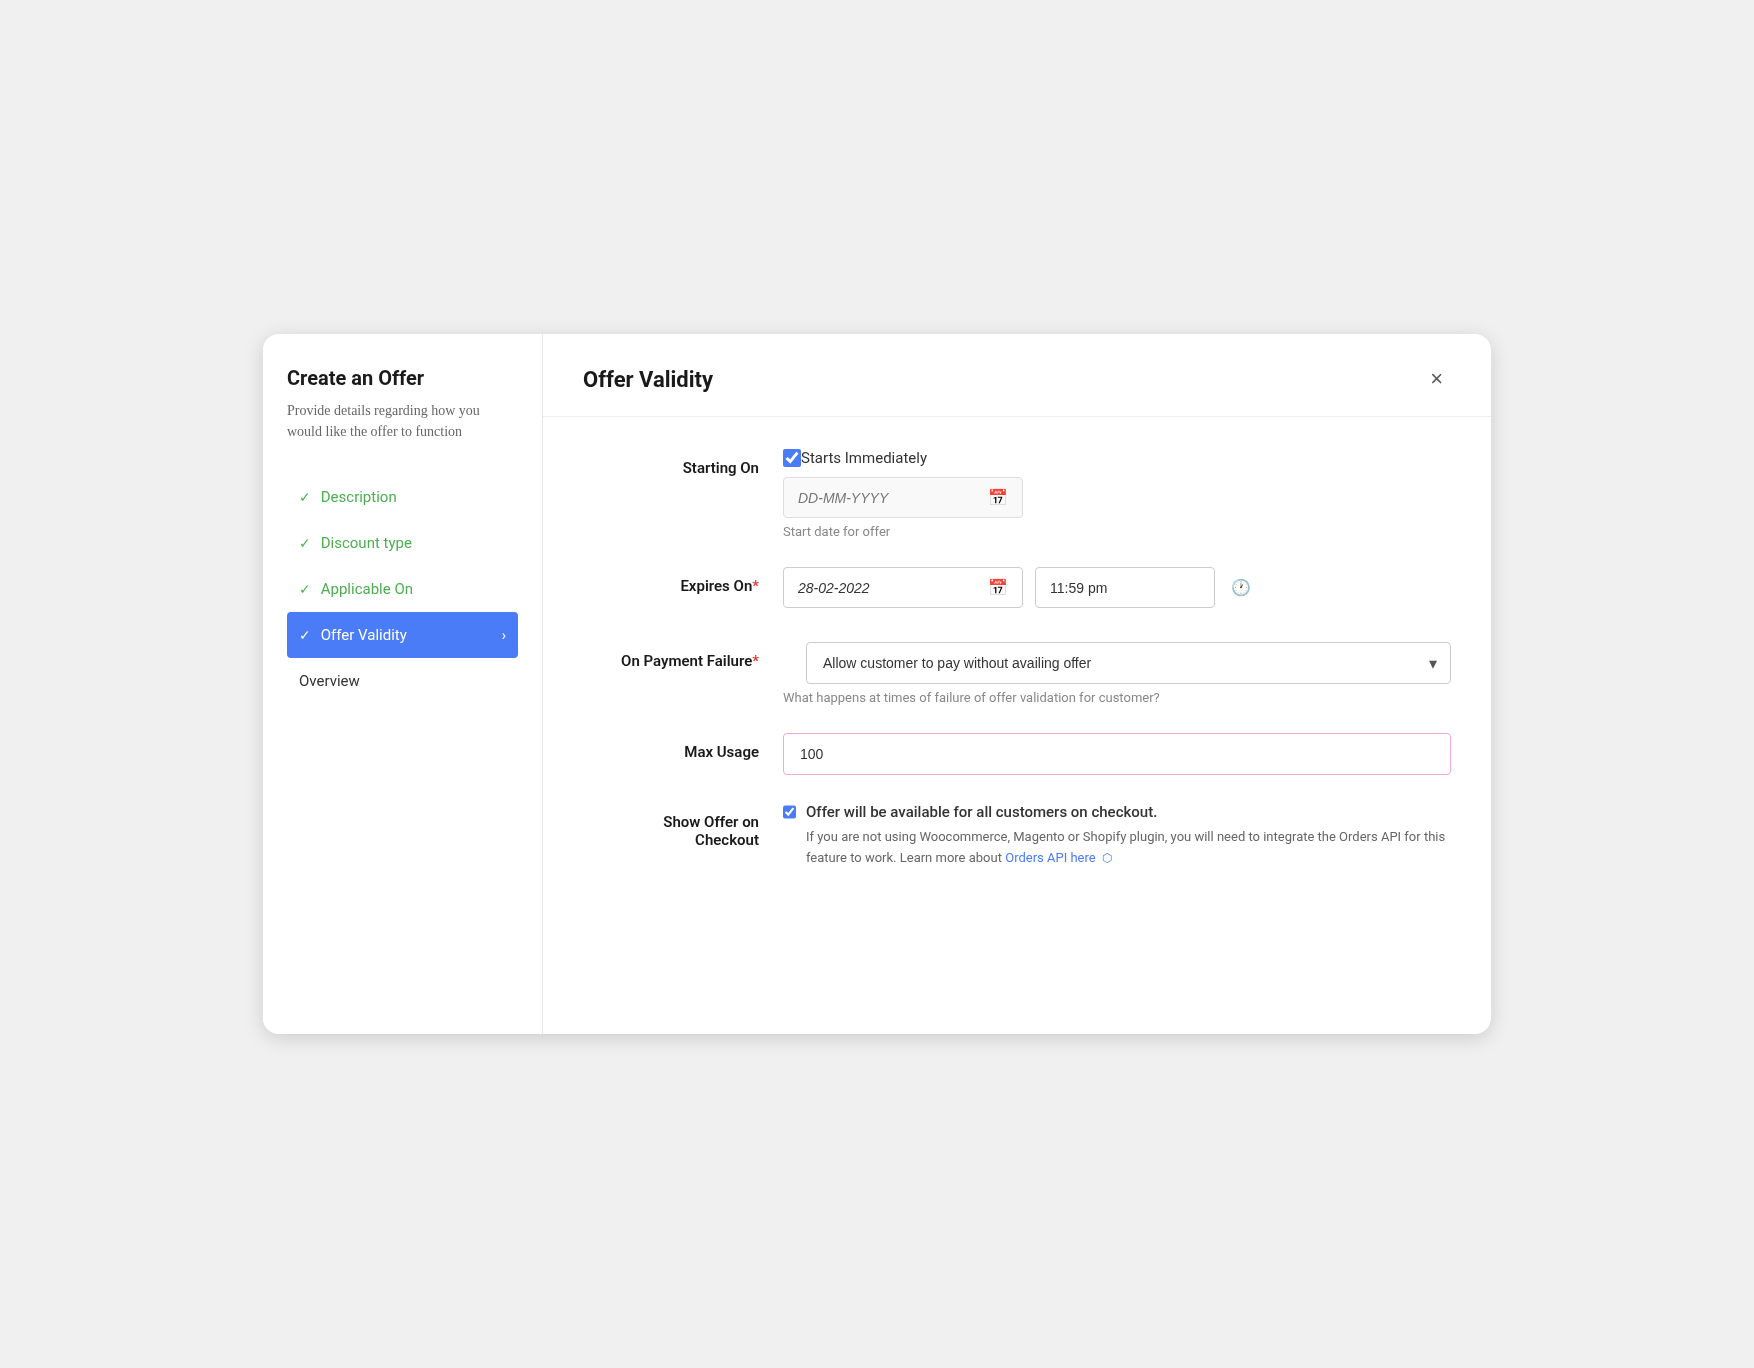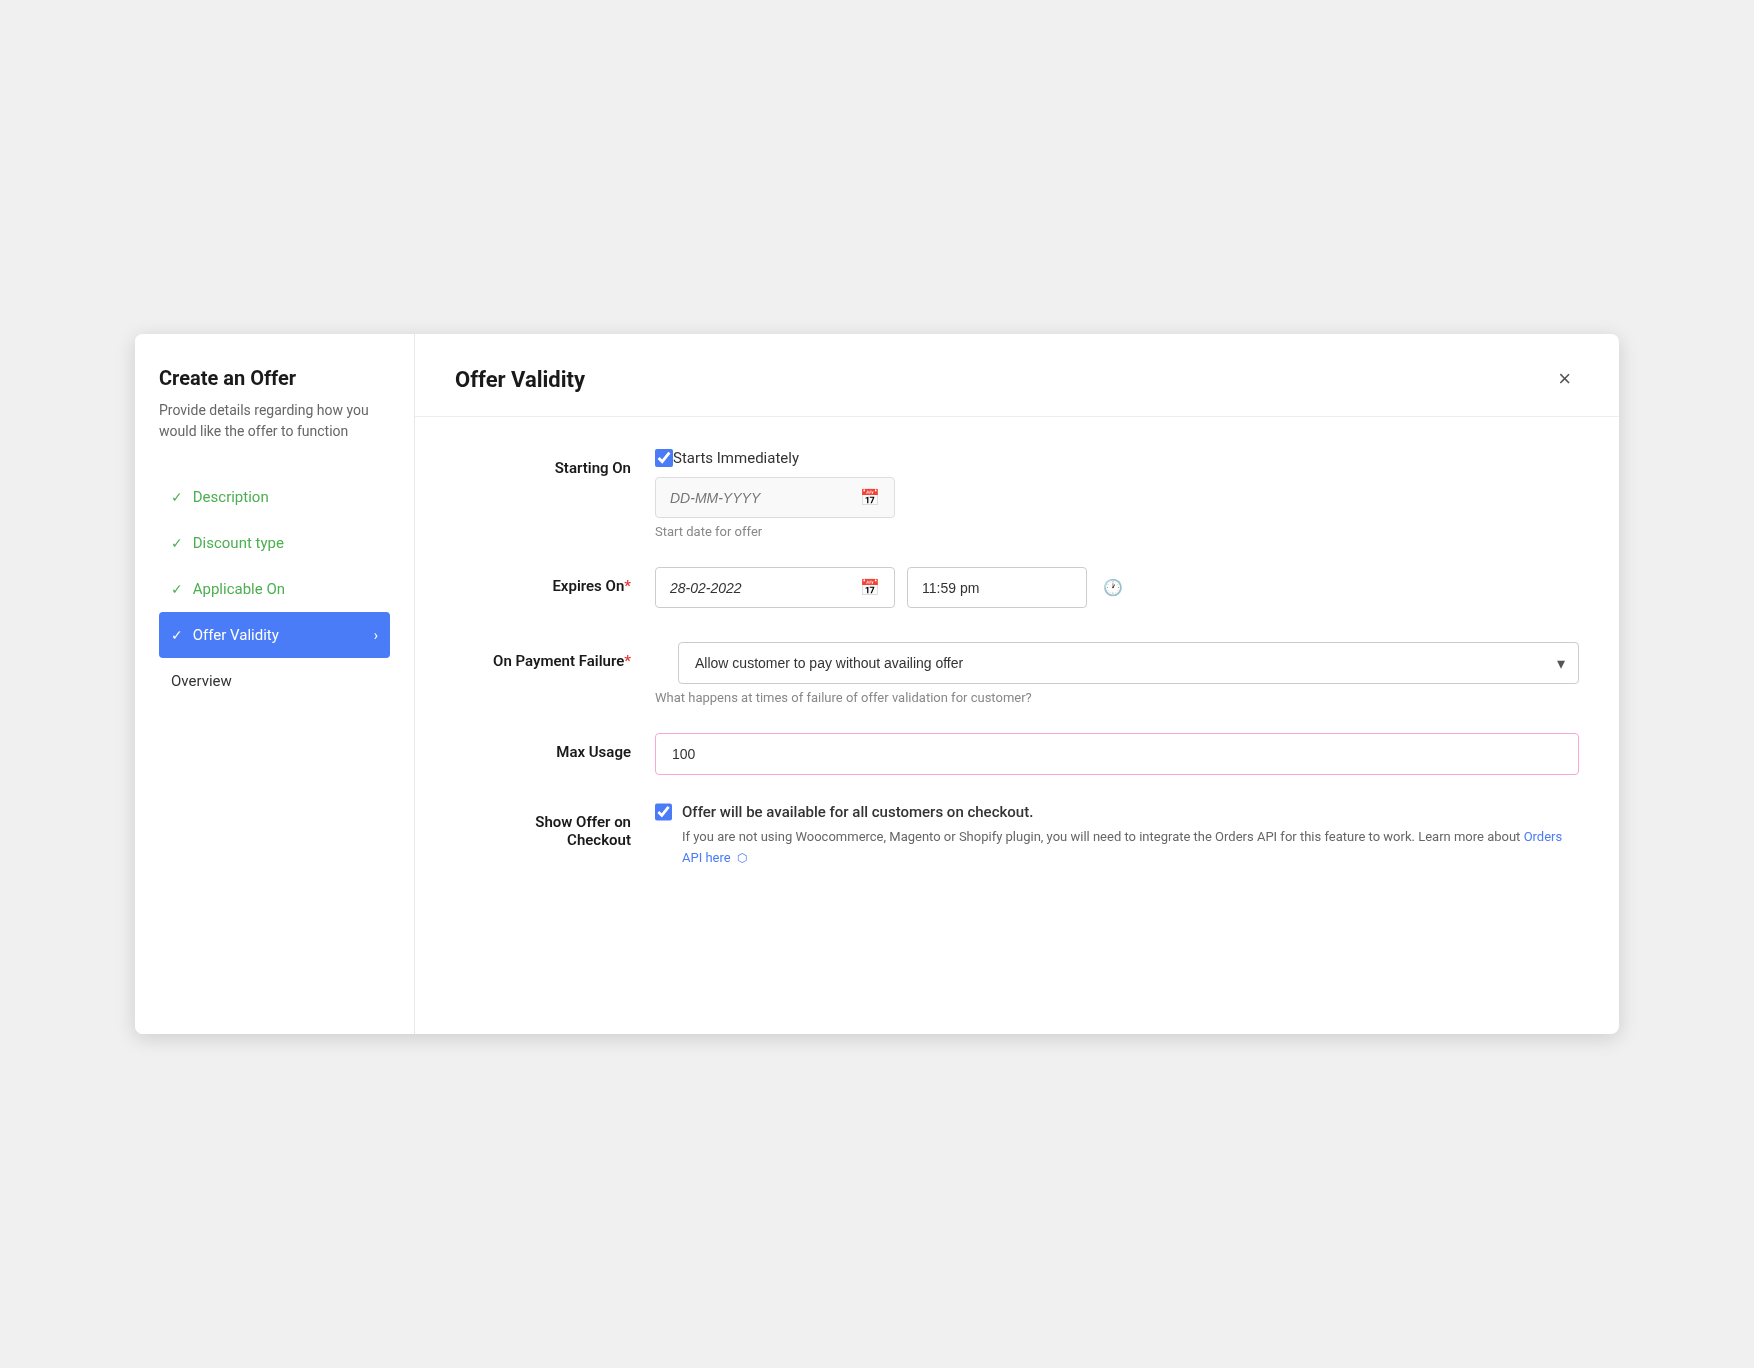--- a/index.html
+++ b/index.html
@@ -5,23 +5,23 @@
     * { box-sizing: border-box; margin: 0; padding: 0; }
     body {
       font-family: -apple-system, BlinkMacSystemFont, 'Segoe UI', Roboto, sans-serif;
       background: #f0f0f0;
       display: flex;
       justify-content: center;
       align-items: center;
       min-height: 100vh;
     }
     .modal-wrapper {
-      width: 1484px;
-      background: #fff;
-      border-radius: 8px;
+      width: 1228px;
+      background: #fff;
+      border-radius: 16px;
       box-shadow: 0 4px 20px rgba(0,0,0,0.15);
       display: flex;
       overflow: hidden;
       position: relative;
       min-height: 700px;
     }
     
     .sidebar {
       width: 280px;
       background: #fff;
@@ -33,20 +33,21 @@
       font-size: 20px;
       font-weight: 700;
       color: #1a1a1a;
       margin-bottom: 10px;
     }
     .sidebar-desc {
       font-size: 14px;
       color: #666;
       line-height: 1.5;
       margin-bottom: 32px;
+      font-family: Liberation Serif, serif;
     }
     .sidebar-nav {
       display: flex;
       flex-direction: column;
       gap: 0;
     }
     .nav-item {
       display: flex;
       align-items: center;
       gap: 10px;

